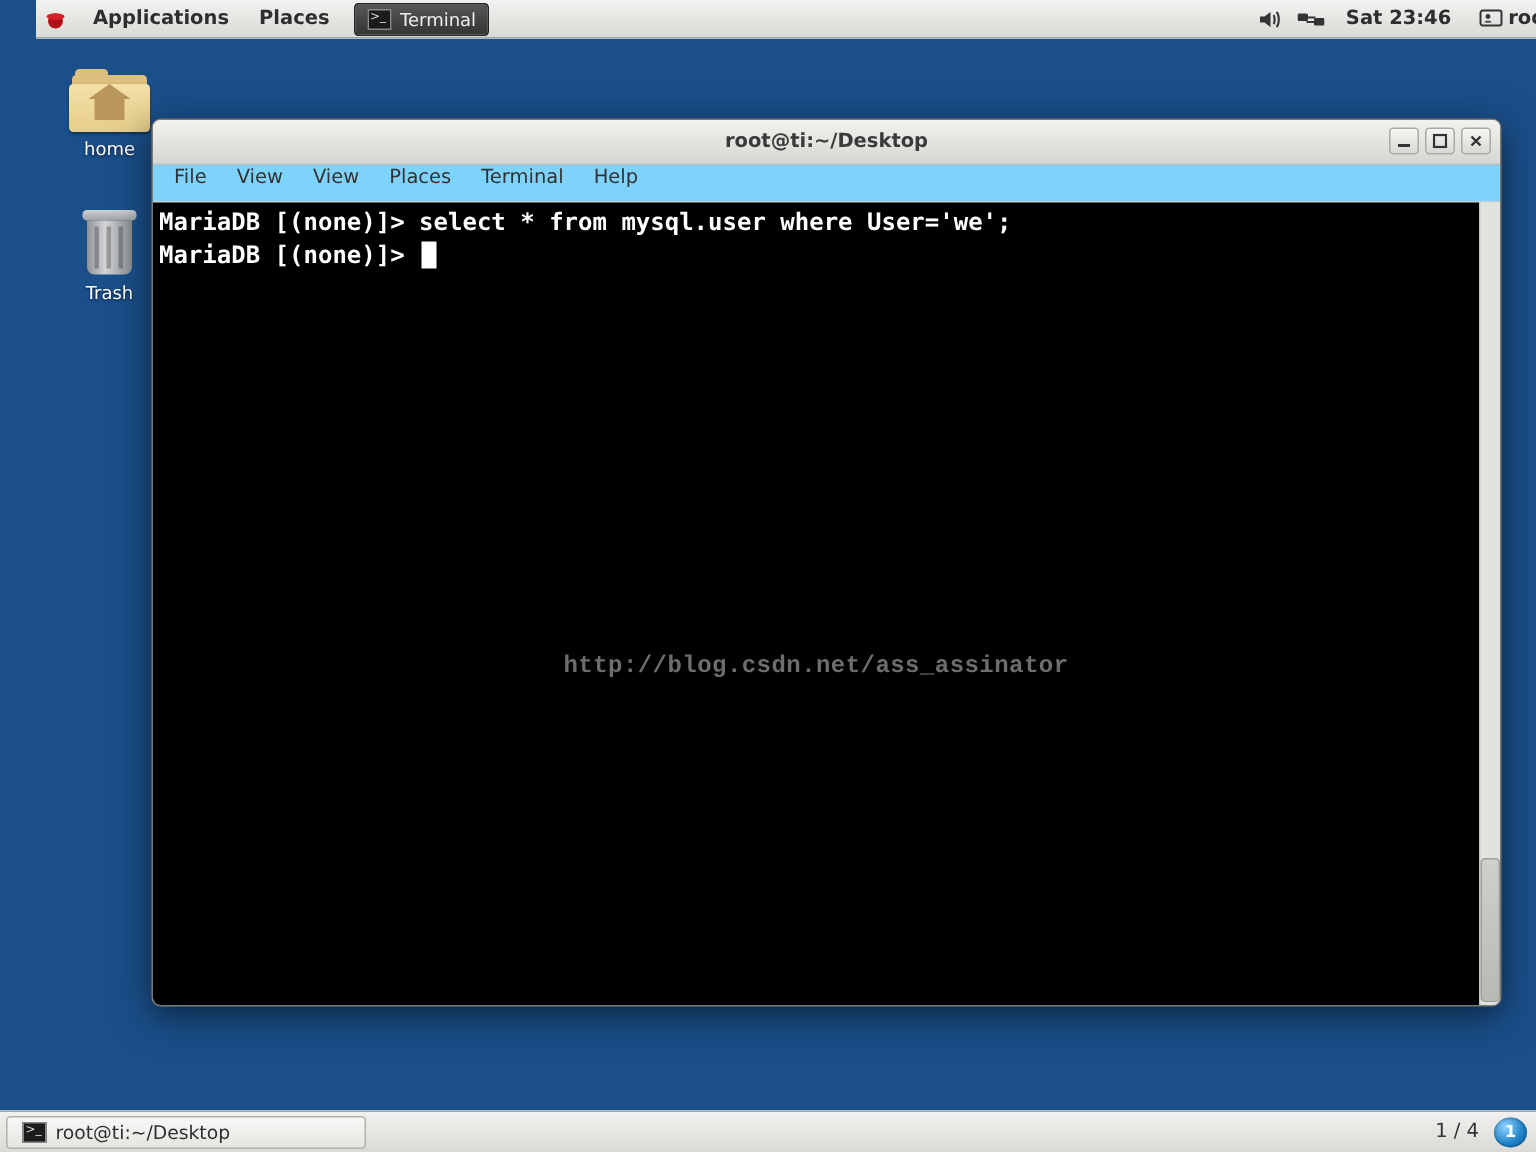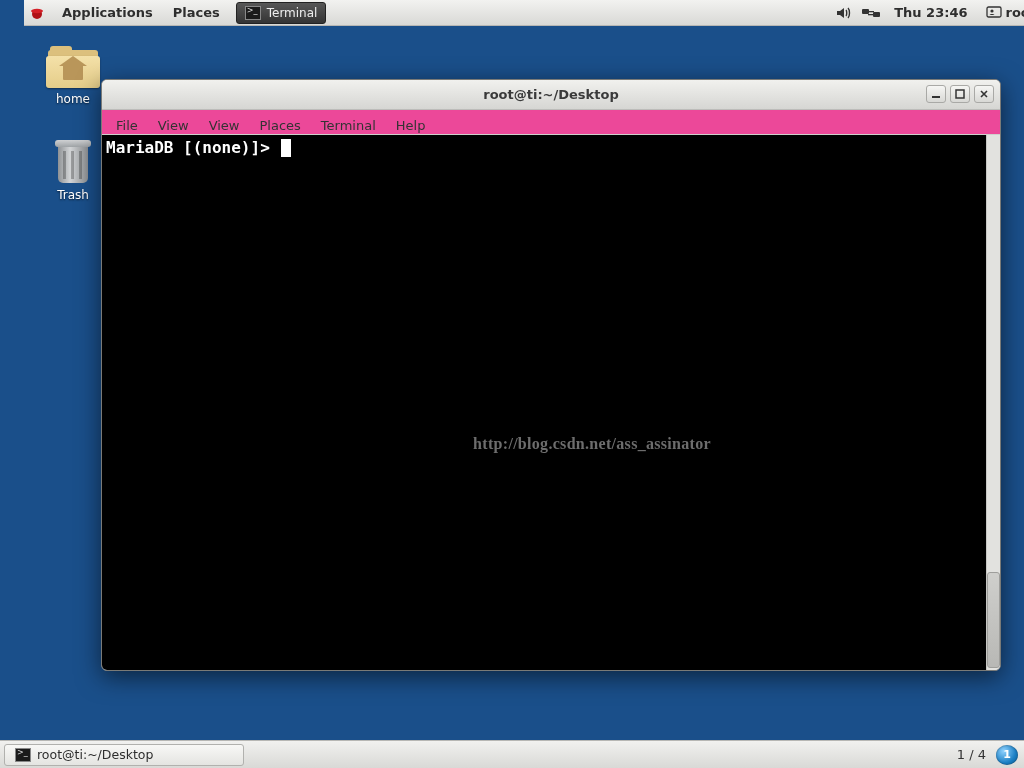--- a/index.html
+++ b/index.html
@@ -77,42 +77,42 @@
               font-size:13px; font-weight:bold; color:#3a3a3a; }
   .titlebar .title { position:absolute; left:0; right:0; text-align:center; pointer-events:none; }
   .win-controls { position:absolute; right:6px; top:5px; display:flex; gap:4px; }
   .win-btn { width:20px; height:18px;
              background:linear-gradient(#f6f6f4,#d8d8d5);
              border:1px solid #a9a9a6; border-radius:3px;
              display:flex; align-items:center; justify-content:center;
              font-size:11px; color:#333; cursor:pointer; }
   .win-btn svg { display:block; }
 
-  .menubar { height:25px; background:#ec4899;
-             display:flex; align-items:flex-end; font-size:13px; color:#333;
+  .menubar { height:25px; background:#7dd3fc;
+             display:flex; align-items:flex-start; font-size:13px; color:#333;
              padding:0 4px; border-bottom:1px solid #cfcfcc; }
   .menubar .mb-item { padding:1px 10px; cursor:pointer; border-radius:2px; }
 
   .term-wrap { flex:1; display:flex; }
   .term { position:relative; flex:1; background:#000; color:#fff;
           font-family:"DejaVu Sans Mono","Liberation Mono",monospace;
           font-size:16px; font-weight:bold; line-height:22px;
           padding:2px 4px; overflow:hidden; }
   .term pre { font:inherit; white-space:pre; }
   .cursor { display:inline-block; width:10px; height:18px;
             background:#fff; vertical-align:text-bottom; margin-left:2px; }
   .scrollbar { width:14px; background:#e2e2df; border-left:1px solid #c7c7c4;
             display:flex; flex-direction:column; }
   .thumb { flex:0 0 18%; margin-top:auto; margin-bottom:2px;
            background:linear-gradient(#cfcfcc,#b8b8b5);
            border:1px solid #9e9e9b; border-radius:3px; }
 
   .watermark { position:absolute; left:50%; top:298px; transform:translateX(-50%);
-               color:#6d6d6d; font-family:Liberation Serif, serif; font-size:16px;
-               letter-spacing:.3px; pointer-events:none;margin-left:48px; }
+               color:#6d6d6d; font-family:Liberation Mono, monospace; font-size:16px;
+               letter-spacing:.3px; pointer-events:none; }
 
   
   .bottom-panel { position:absolute; bottom:0; left:0; width:100%; height:28px;
                   background:linear-gradient(#f1f1ef,#d9d9d6);
                   border-top:1px solid #b7b7b4;
                   display:flex; align-items:center; font-size:12.5px; color:#2e2e2e; }
   .taskbtn { height:22px; margin-left:4px;
              background:linear-gradient(#f8f8f6,#e4e4e1);
              border:1px solid #b1b1ae; border-radius:3px;
              display:flex; align-items:center; padding:0 10px; gap:6px;
@@ -156,21 +156,21 @@
       </svg>
     </div>
     <div class="ico">
       <svg width="18" height="14" viewBox="0 0 18 14" fill="#333">
         <rect x="0" y="3" width="7" height="5" rx="1"></rect>
         <rect x="11" y="6" width="7" height="5" rx="1"></rect>
         <rect x="6" y="5" width="6" height="1.3"></rect>
         <rect x="6" y="8" width="6" height="1.3"></rect>
       </svg>
     </div>
-    <div class="clock">Thu 23:46</div>
+    <div class="clock">Sat 23:46</div>
     <div class="user-box">
       <svg width="16" height="14" viewBox="0 0 16 14">
         <rect x="1" y="1" width="14" height="10" rx="1.5" fill="none" stroke="#333" stroke-width="1.3"></rect>
         <circle cx="6" cy="5" r="1.6" fill="#333"></circle>
         <path d="M3.5 9c.6-1.5 4.5-1.5 5 0" fill="#333"></path>
       </svg>
       <span>root</span>
     </div>
   </div>
 </div>
@@ -220,20 +220,21 @@
     <div class="mb-item">File</div>
     <div class="mb-item">View</div>
     <div class="mb-item">View</div>
     <div class="mb-item">Places</div>
     <div class="mb-item">Terminal</div>
     <div class="mb-item">Help</div>
   </div>
 
   <div class="term-wrap">
     <div class="term">
+<pre>MariaDB [(none)]&gt; select * from mysql.user where User='we';</pre>
 <pre></pre>
 <pre><span>MariaDB [(none)]&gt;</span> <span class="cursor"></span></pre>
       <div class="watermark">http://blog.csdn.net/ass_assinator</div>
     </div>
     <div class="scrollbar">
       <div class="thumb"></div>
     </div>
   </div>
 </div>
 

